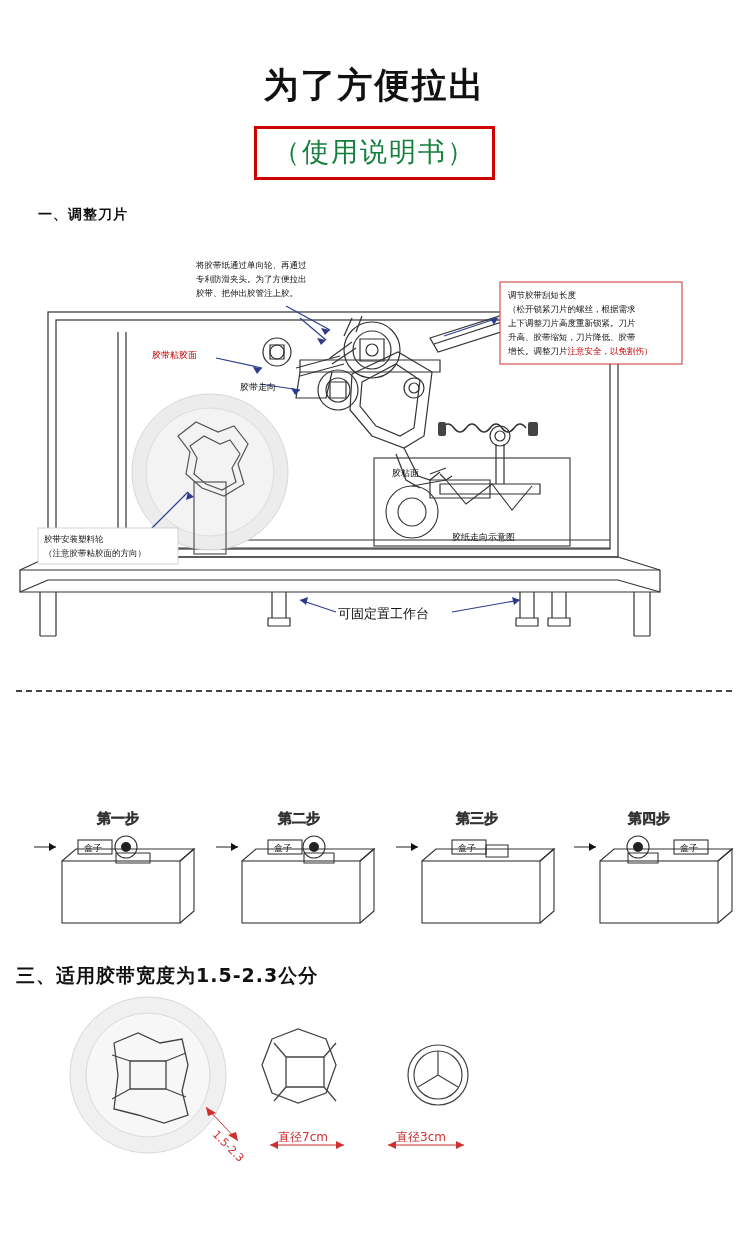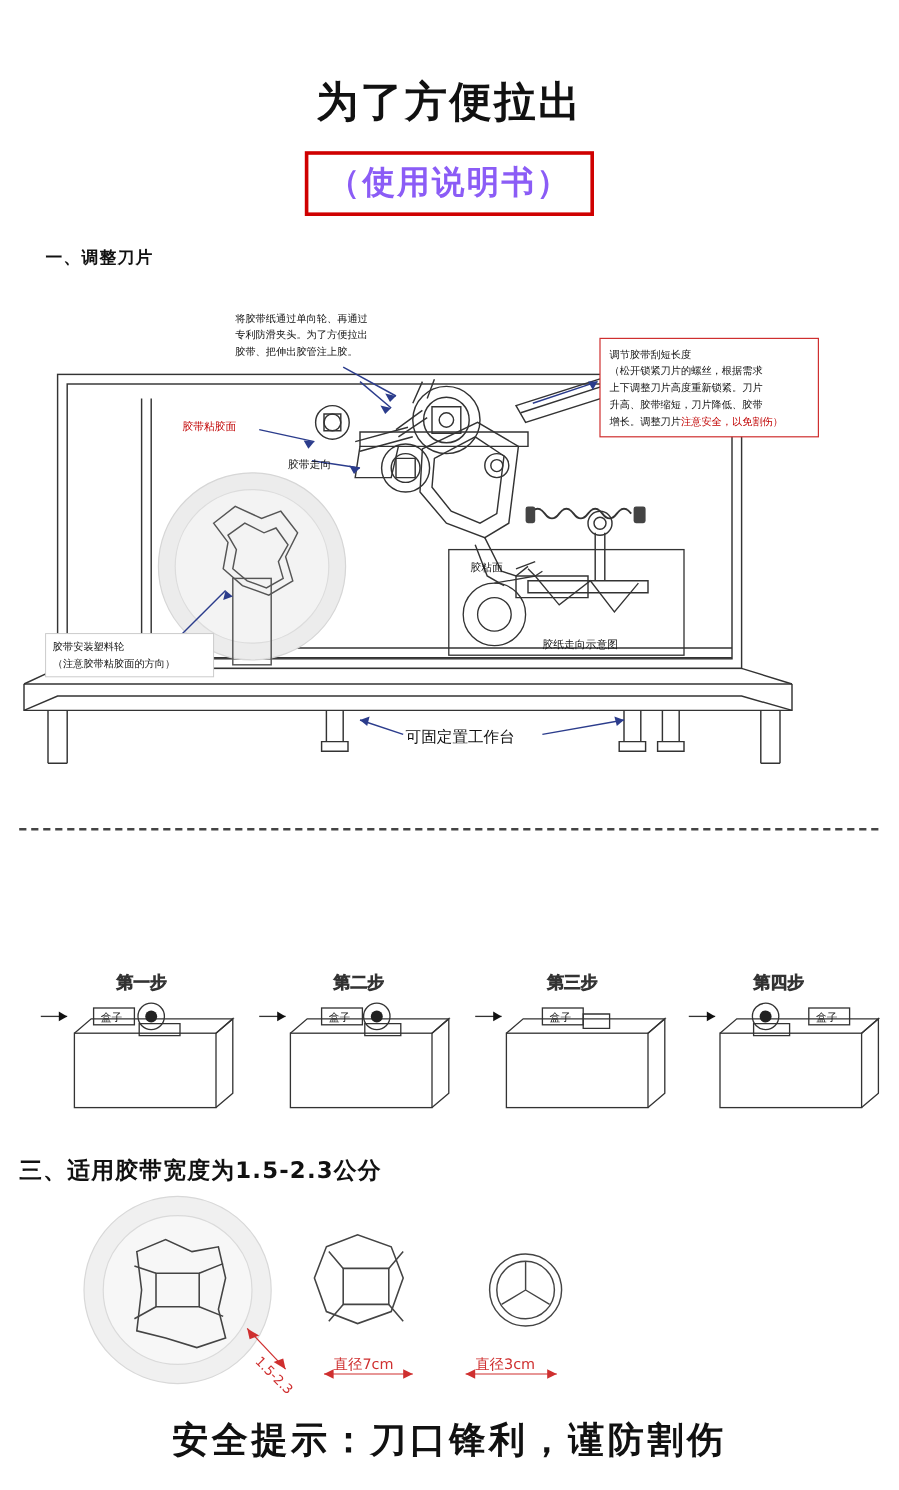--- a/index.html
+++ b/index.html
@@ -18,22 +18,22 @@
     position:absolute;left:0;top:62px;width:749px;text-align:center;
     font-size:35px;font-weight:bold;letter-spacing:2px;
     font-family:"DejaVu Sans", sans-serif;
   }
   .sub-title-wrap{
     position:absolute;left:0;top:126px;width:749px;text-align:center;
   }
   .sub-title{
     display:inline-block;
     border:3px solid #cf0000;
-    color:#8b5cf6;
-    font-size:27px;font-weight:bold;letter-spacing:2px;
+    color:#15803d;
+    font-size:27px;font-weight:normal;letter-spacing:2px;
     padding:5px 16px 7px 16px;
     font-family:"DejaVu Sans", sans-serif;
   }
 
   
   .sec1-h{
     position:absolute;left:38px;top:206px;font-size:14px;font-weight:bold;
     font-family:"DejaVu Sans", sans-serif;letter-spacing:1px;
   }
   .sec2-p{
@@ -320,15 +320,14 @@
         <path d="M344 150 l-8 -4 v8 z" fill="#cf2f2f" stroke="none"></path>
         <path d="M388 150 h76"></path>
         <path d="M388 150 l8 -4 v8 z" fill="#cf2f2f" stroke="none"></path>
         <path d="M464 150 l-8 -4 v8 z" fill="#cf2f2f" stroke="none"></path>
       </g>
       <text x="278" y="146" fill="#cf2f2f" font-size="12" font-family="DejaVu Sans">直径7cm</text>
       <text x="396" y="146" fill="#cf2f2f" font-size="12" font-family="DejaVu Sans">直径3cm</text>
     </svg>
   </div>
 
-  <div class="footer-note">安全提示：刀口锋利，谨防割伤</div>
 
 </div>
 
 </body></html>

